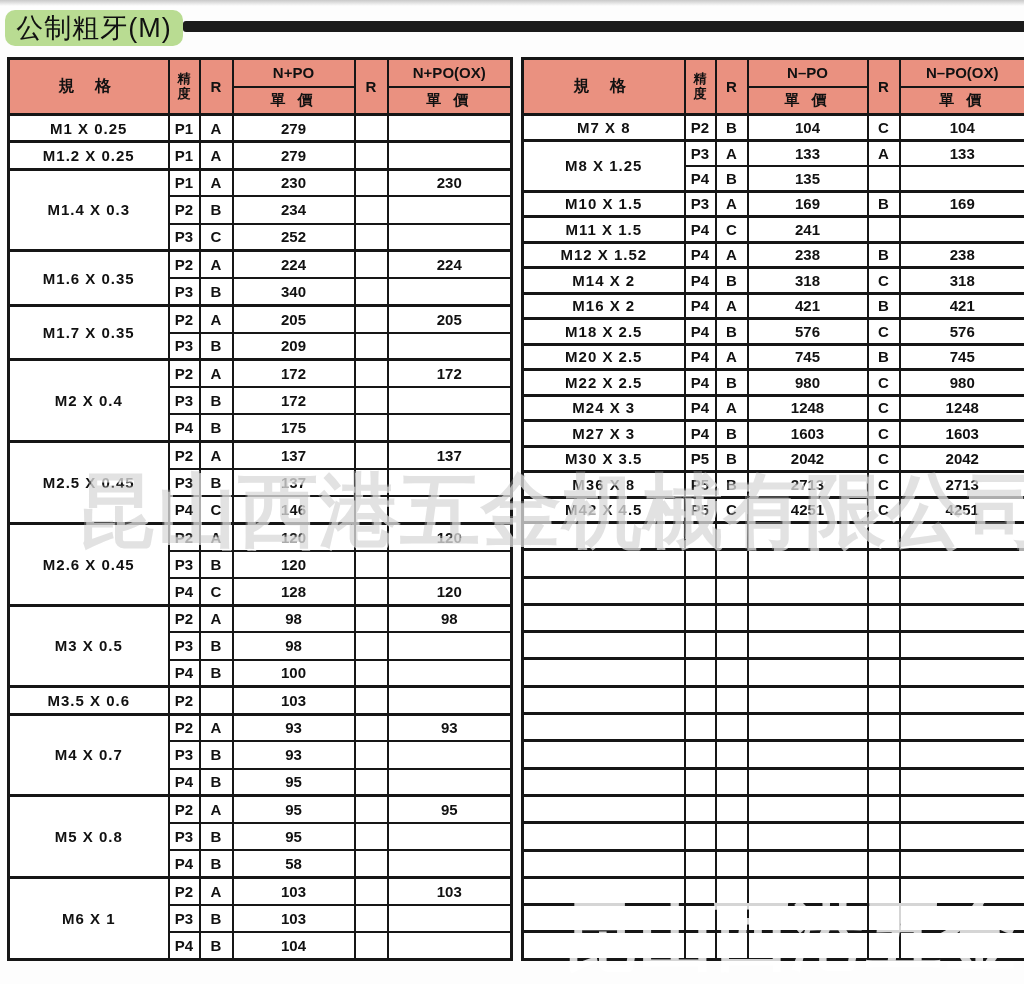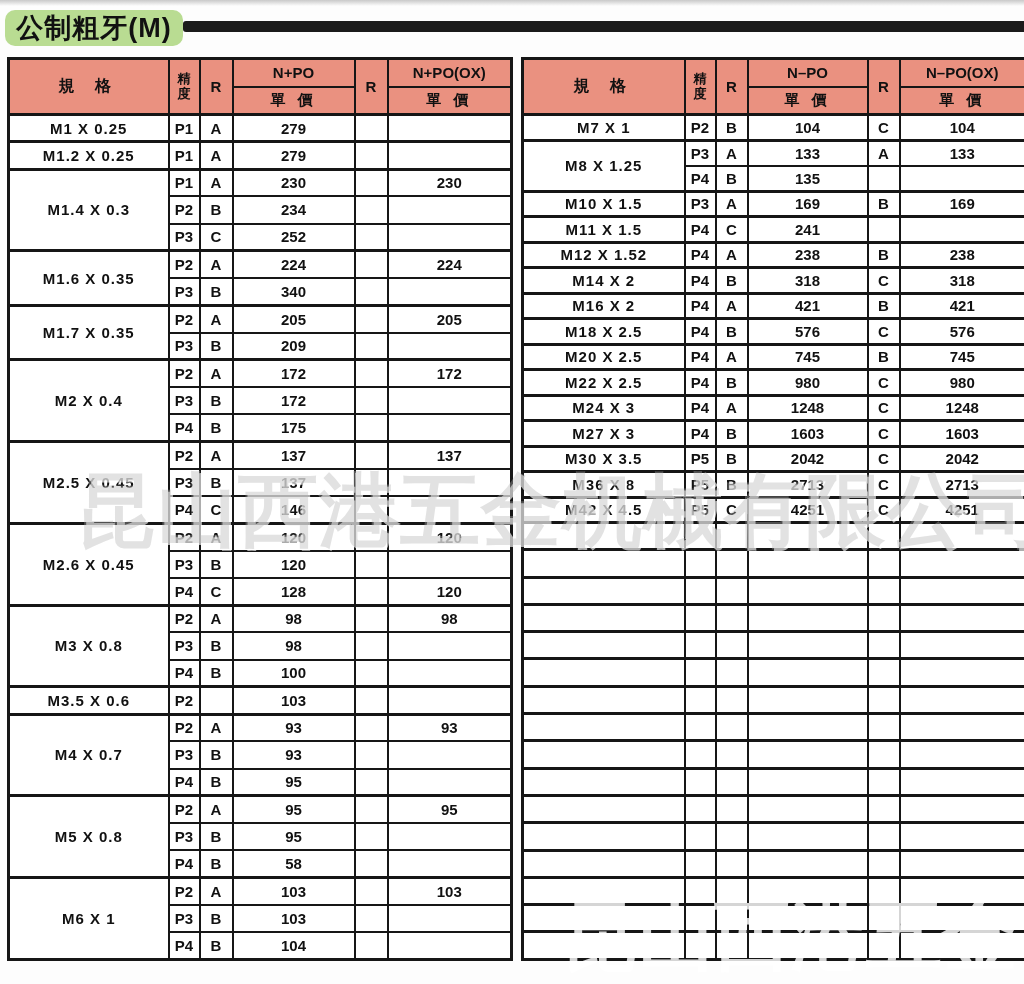--- a/index.html
+++ b/index.html
@@ -21,21 +21,21 @@
   .top-edge {
     position: absolute; top: 0; left: 0; right: 0; height: 6px;
     background: linear-gradient(rgba(150,150,150,.5), rgba(255,255,255,0));
   }
   .title-badge {
     position: absolute; left: 5px; top: 10px;
     width: 178px; height: 36px;
     background: var(--green);
     border-radius: 10px;
     display: flex; align-items: center; justify-content: center;
-    font-size: 27px; font-weight: bold; letter-spacing: 1px;
+    font-size: 27px; font-weight: normal; letter-spacing: 1px;
   }
   .divider-bar {
     position: absolute; left: 183px; top: 21px; right: 0; height: 11px;
     background: var(--bar);
     border-radius: 3px 0 0 3px;
   }
   table.price-table {
     position: absolute; top: 57px;
     border-collapse: collapse; table-layout: fixed;
     background: #ffffff;
@@ -241,21 +241,21 @@
         <td></td>
       </tr>
       <tr class="">
         <td>P4</td>
         <td>C</td>
         <td>128</td>
         <td></td>
         <td>120</td>
       </tr>
       <tr class="gstart">
-        <td class="spec" rowspan="3">M3 X 0.8</td>
+        <td class="spec" rowspan="3">M3 X 0.5</td>
         <td>P2</td>
         <td>A</td>
         <td>98</td>
         <td></td>
         <td>98</td>
       </tr>
       <tr class="">
         <td>P3</td>
         <td>B</td>
         <td>98</td>
@@ -364,21 +364,21 @@
       <th rowspan="2">R</th>
       <th>N–PO(OX)</th>
     </tr>
     <tr>
       <th class="price-h">單 價</th>
       <th class="price-h">單 價</th>
     </tr>
   </thead>
   <tbody>
       <tr class="gstart">
-        <td class="spec" rowspan="1">M7 X 1</td>
+        <td class="spec" rowspan="1">M7 X 8</td>
         <td>P2</td>
         <td>B</td>
         <td>104</td>
         <td>C</td>
         <td>104</td>
       </tr>
       <tr class="gstart">
         <td class="spec" rowspan="2">M8 X 1.25</td>
         <td>P3</td>
         <td>A</td>

